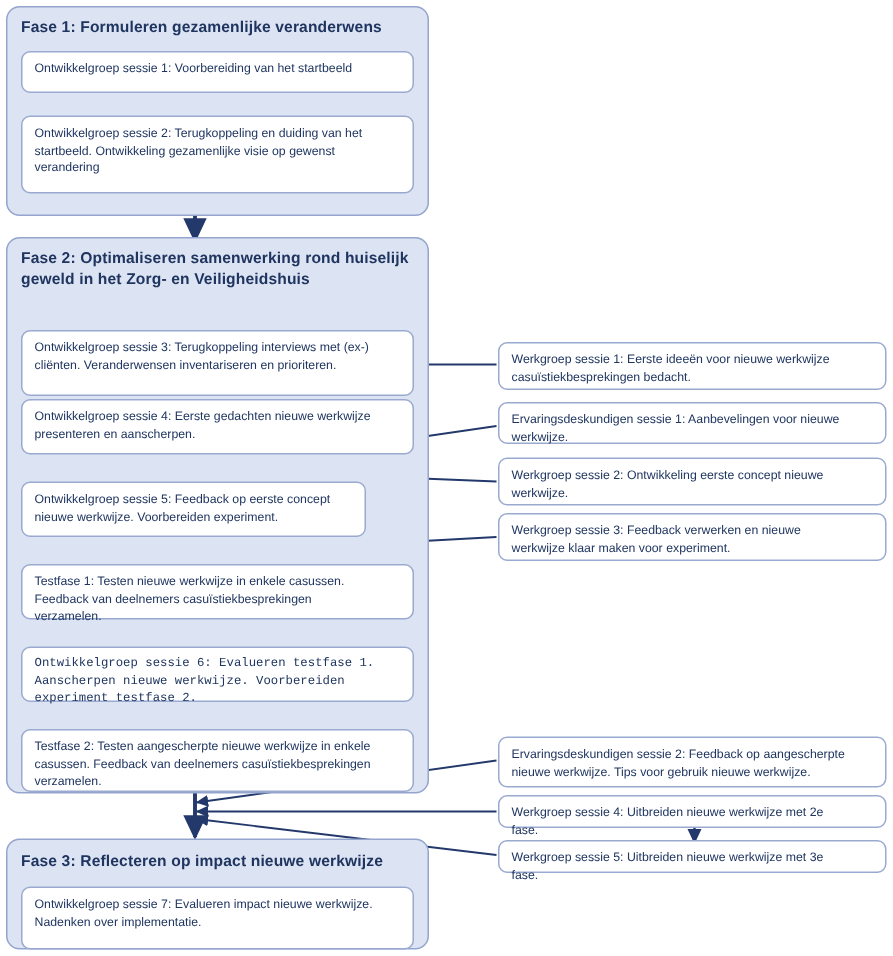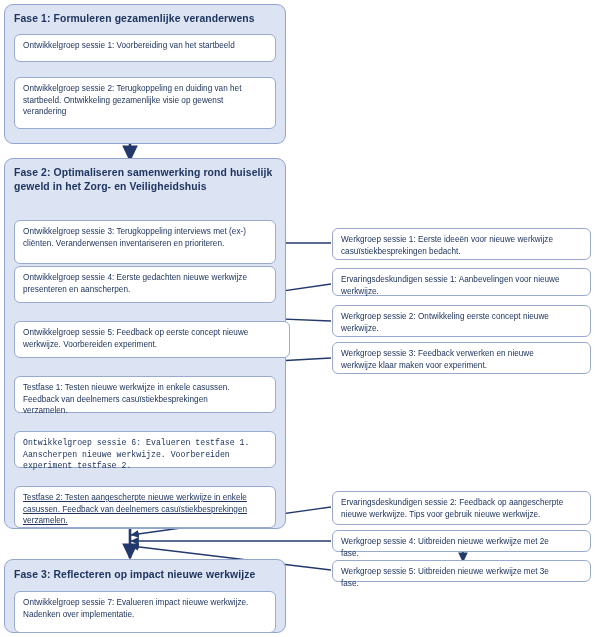--- a/index.html
+++ b/index.html
@@ -108,24 +108,24 @@
   </div>
   <div class="phase-title" style="left:14px; top:12px; width:262px;">Fase 1: Formuleren gezamenlijke veranderwens</div>
   <div class="node" style="left:14px; top:34px; width:262px; height:28px;">Ontwikkelgroep sessie 1: Voorbereiding van het startbeeld</div>
   <div class="node" style="left:14px; top:77px; width:262px; height:52px;">Ontwikkelgroep sessie 2: Terugkoppeling en duiding van het startbeeld. Ontwikkeling gezamenlijke visie op gewenst verandering</div>
 
   <div class="phase" style="left:4px; top:158px; width:282px; height:371px;">
   </div>
   <div class="phase-title" style="left:14px; top:166px; width:264px;">Fase 2: Optimaliseren samenwerking rond huiselijk geweld in het Zorg- en Veiligheidshuis</div>
   <div class="node" style="left:14px; top:203px; width:262px; height:44px;margin-top:17px;">Ontwikkelgroep sessie 3: Terugkoppeling interviews met (ex-) cliënten. Veranderwensen inventariseren en prioriteren.</div>
   <div class="node" style="left:14px; top:266px; width:262px; height:37px;">Ontwikkelgroep sessie 4: Eerste gedachten nieuwe werkwijze presenteren en aanscherpen.</div>
-  <div class="node" style="left:14px; top:321px; width:276px; height:37px;">Ontwikkelgroep sessie 5: Feedback op eerste concept nieuwe werkwijze. Voorbereiden experiment.</div>
+  <div class="node" style="left:14px; top:321px; width:230px; height:37px;">Ontwikkelgroep sessie 5: Feedback op eerste concept nieuwe werkwijze. Voorbereiden experiment.</div>
   <div class="node" style="left:14px; top:376px; width:262px; height:37px;">Testfase 1: Testen nieuwe werkwijze in enkele casussen. Feedback van deelnemers casuïstiekbesprekingen verzamelen.</div>
   <div class="node" style="left:14px; top:431px; width:262px; height:37px;font-family:Liberation Mono, monospace;">Ontwikkelgroep sessie 6: Evalueren testfase 1. Aanscherpen nieuwe werkwijze. Voorbereiden experiment testfase 2.</div>
-  <div class="node" style="left:14px; top:486px; width:262px; height:42px;text-decoration:underline;">Testfase 2: Testen aangescherpte nieuwe werkwijze in enkele casussen. Feedback van deelnemers casuïstiekbesprekingen verzamelen.</div>
+  <div class="node" style="left:14px; top:486px; width:262px; height:42px;">Testfase 2: Testen aangescherpte nieuwe werkwijze in enkele casussen. Feedback van deelnemers casuïstiekbesprekingen verzamelen.</div>
 
   <div class="phase" style="left:4px; top:559px; width:282px; height:74px;">
   </div>
   <div class="phase-title" style="left:14px; top:568px; width:264px;">Fase 3: Reflecteren op impact nieuwe werkwijze</div>
   <div class="node" style="left:14px; top:591px; width:262px; height:42px;">Ontwikkelgroep sessie 7: Evalueren impact nieuwe werkwijze. Nadenken over implementatie.</div>
 
   <div class="side-node" style="left:332px; top:228px; width:259px; height:32px;">Werkgroep sessie 1: Eerste ideeën voor nieuwe werkwijze casuïstiekbesprekingen bedacht.</div>
   <div class="side-node" style="left:332px; top:268px; width:259px; height:28px;">Ervaringsdeskundigen sessie 1: Aanbevelingen voor nieuwe werkwijze.</div>
   <div class="side-node" style="left:332px; top:305px; width:259px; height:32px;">Werkgroep sessie 2: Ontwikkeling eerste concept nieuwe werkwijze.</div>
   <div class="side-node" style="left:332px; top:342px; width:259px; height:32px;">Werkgroep sessie 3: Feedback verwerken en nieuwe werkwijze klaar maken voor experiment.</div>

